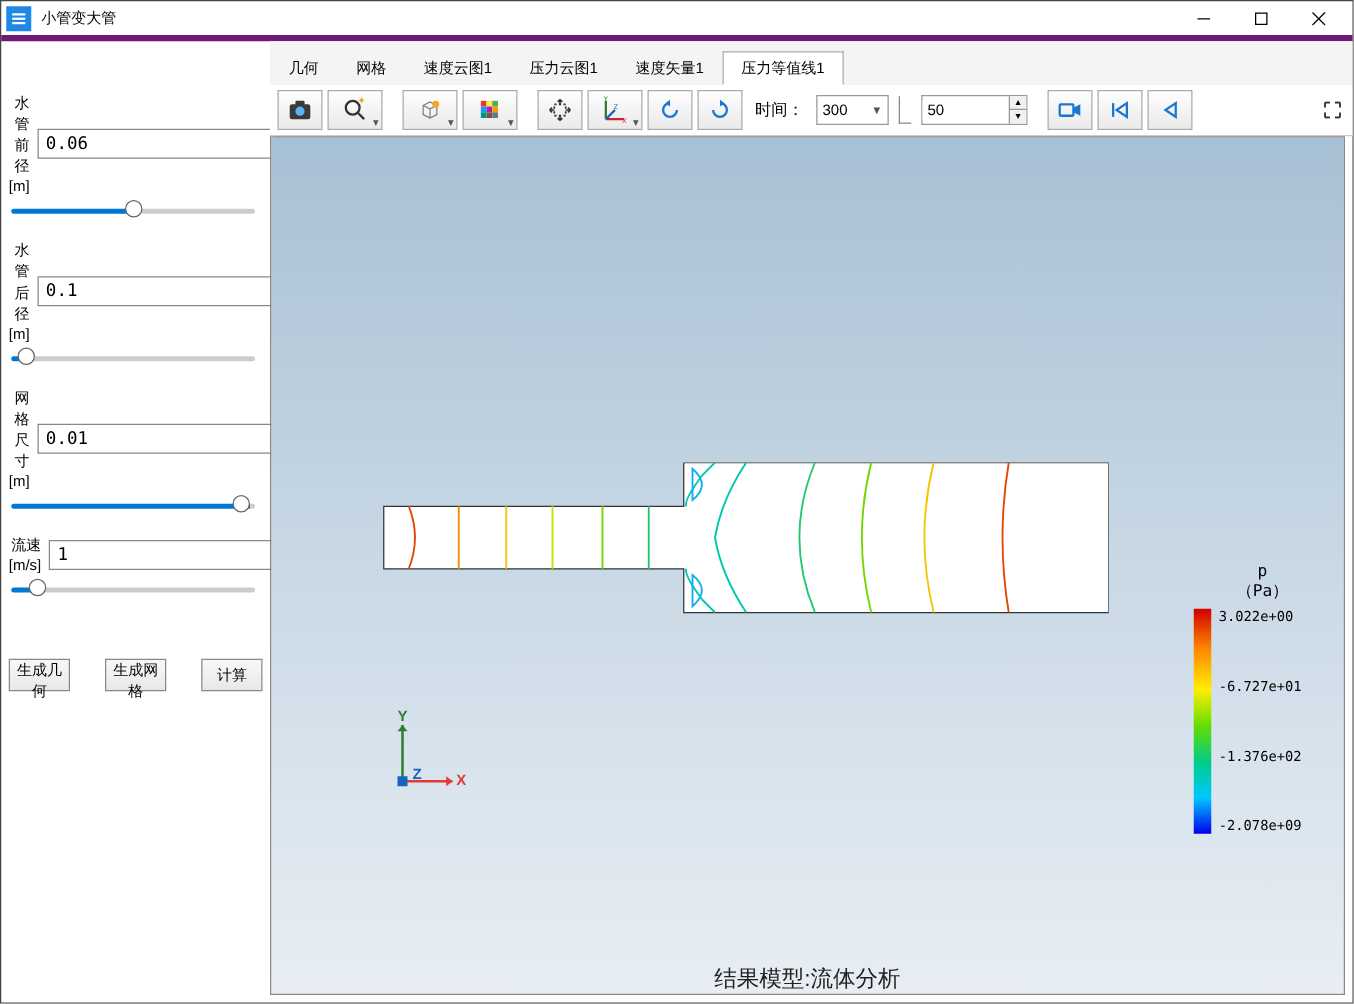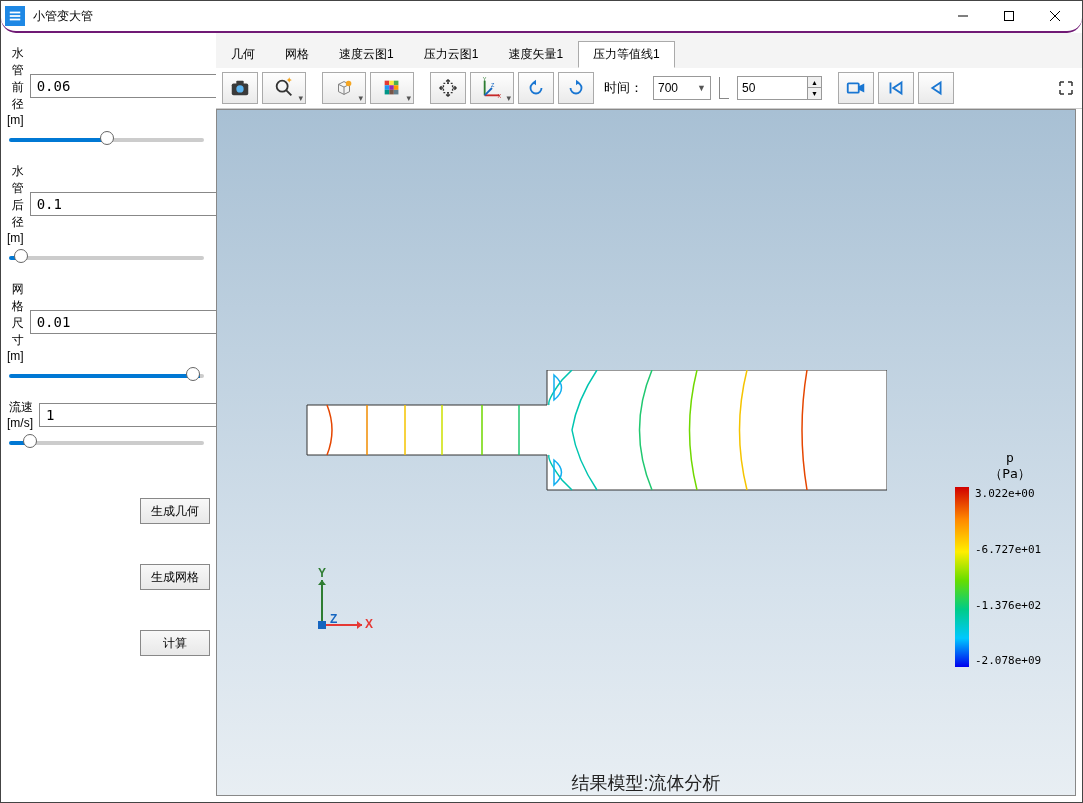--- a/index.html
+++ b/index.html
@@ -1,35 +1,35 @@
 <!DOCTYPE html>
 <html><head>
 <meta charset="utf-8">
 <style>
 * { box-sizing: border-box; margin: 0; padding: 0; }
 body { font-family: "Microsoft YaHei", sans-serif; font-size: 12px; background: #f0f0f0; overflow: hidden; }
 .window { width: 1083px; height: 803px; background: #fff; border: 1px solid #444; position: relative; }
-.titlebar { height: 32px; display: flex; align-items: center; padding: 0 4px; border-bottom: 2px solid #701a75; border-radius: 15px; }
+.titlebar { height: 32px; display: flex; align-items: center; padding: 0 4px; border-bottom: 5px solid #701a75; }
 .app-icon { width: 20px; height: 20px; background: #1e88e5; margin-right: 8px; display: flex; align-items: center; justify-content: center; }
 .app-icon svg { width: 14px; height: 14px; }
 .titlebar-title { flex: 1; font-size: 12px; }
 .win-controls { display: flex; }
 .win-btn { width: 46px; height: 30px; display: flex; align-items: center; justify-content: center; cursor: pointer; font-size: 14px; }
 
 .content { display: flex; height: calc(100% - 32px); }
 .sidebar { width: 215px; padding: 10px 6px; border-right: none; }
 .param-row { display: flex; align-items: center; margin-bottom: 4px; margin-top: 18px; }
-.param-row:first-child { margin-top: 2px; }
+.param-row:first-child { margin-top: 31px; }
 .param-label { width: 74px; font-size: 12px; text-align: right; padding-right: 6px; }
 .param-input { flex: 1; height: 24px; border: 1px solid #888; padding: 0 6px; font-family: "SimSun", monospace; font-size: 14px; }
 .slider-wrap { padding: 0 6px 0 2px; margin-bottom: 8px; }
 input[type=range] { width: 100%; -webkit-appearance: none; height: 4px; background: #0078d4; border-radius: 2px; outline: none; }
 input[type=range]::-webkit-slider-thumb { -webkit-appearance: none; width: 14px; height: 14px; background: #fff; border: 1px solid #666; border-radius: 50%; cursor: pointer; margin-top: -5px; }
 
-.action-btns { margin-top: 50px; display: flex; flex-direction: column; align-items: flex-end; gap: 40px; }
+.action-btns { margin-top: 50px; display: flex; flex-direction: row; align-items: flex-start; gap: 28px; }
 .action-btn { width: 70px; height: 26px; background: linear-gradient(#f8f8f8,#e8e8e8); border: 1px solid #888; cursor: pointer; font-size: 12px; font-family: inherit; }
 
 .main { flex: 1; display: flex; flex-direction: column; }
 .tabs { display: flex; background: #f4f4f4; padding-top: 8px; }
 .tab { padding: 4px 14px; font-size: 12px; cursor: pointer; border: 1px solid transparent; position: relative; }
 .tab.active { background: #fff; border: 1px solid #aaa; border-bottom: 1px solid #fff; }
 
 .toolbar { display: flex; align-items: center; padding: 4px 6px; gap: 4px; border-bottom: 1px solid #ccc; background: #fff; }
 .tool-btn { width: 36px; height: 32px; border: 1px solid #aaa; background: linear-gradient(#fefefe,#eaeaea); display: flex; align-items: center; justify-content: center; cursor: pointer; position: relative; }
 .tool-btn.dropdown::after { content: "▾"; position: absolute; right: 2px; bottom: 0px; font-size: 9px; color: #555; }
@@ -203,21 +203,21 @@
             </svg>
           </div>
         <div class="tool-btn">
             <svg viewBox="0 0 24 24">
               <path d="M 6 12 A 6 6 0 1 0 12 6" fill="none" stroke="#1976d2" stroke-width="2"></path>
               <path d="M12 3 L12 9 L16 6 Z" fill="#1976d2"></path>
             </svg>
           </div>
         <span class="time-label">时间：</span>
         <div class="time-select">
-            <span>700</span>
+            <span>300</span>
             <span class="time-drop">▼</span>
           </div>
         <div class="slider-bar"></div>
         <div class="spinner">
           <input value="50" style="">
           <div class="spinner-btns">
               <div class="sp">▲</div>
               <div class="sp">▼</div>
             </div>
         </div>

